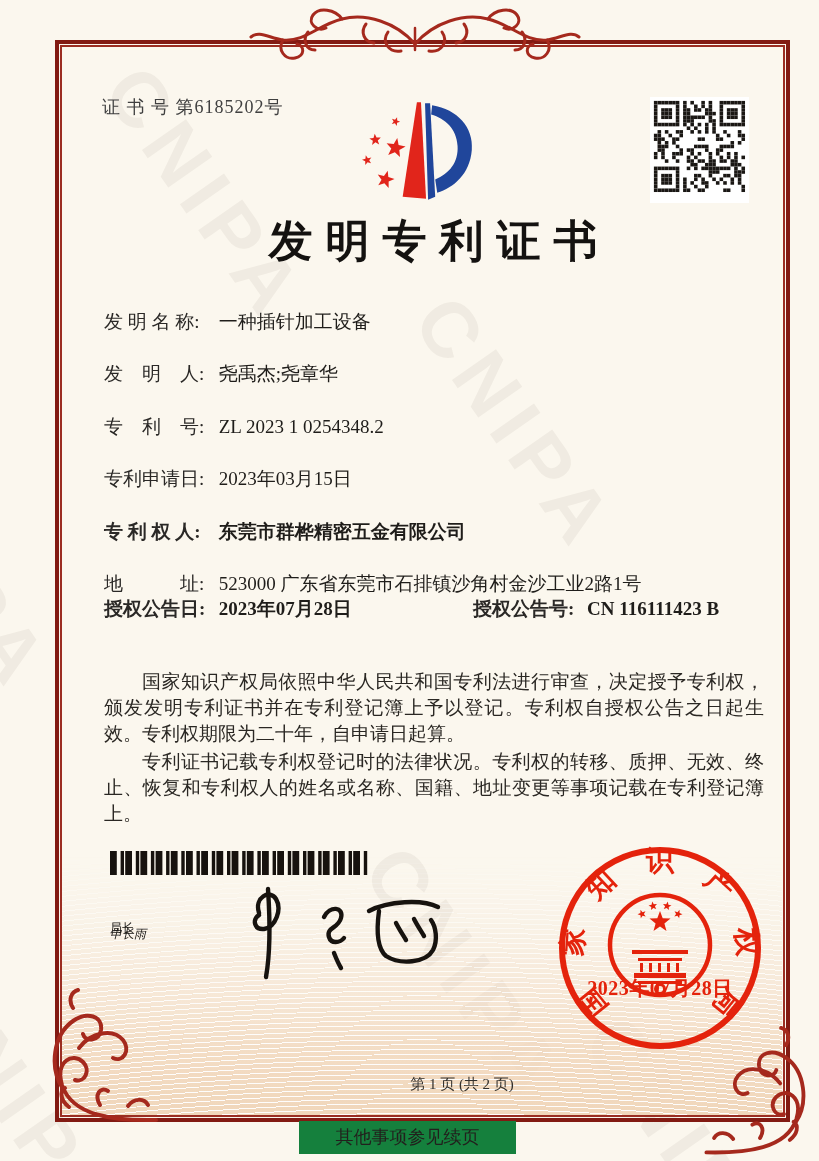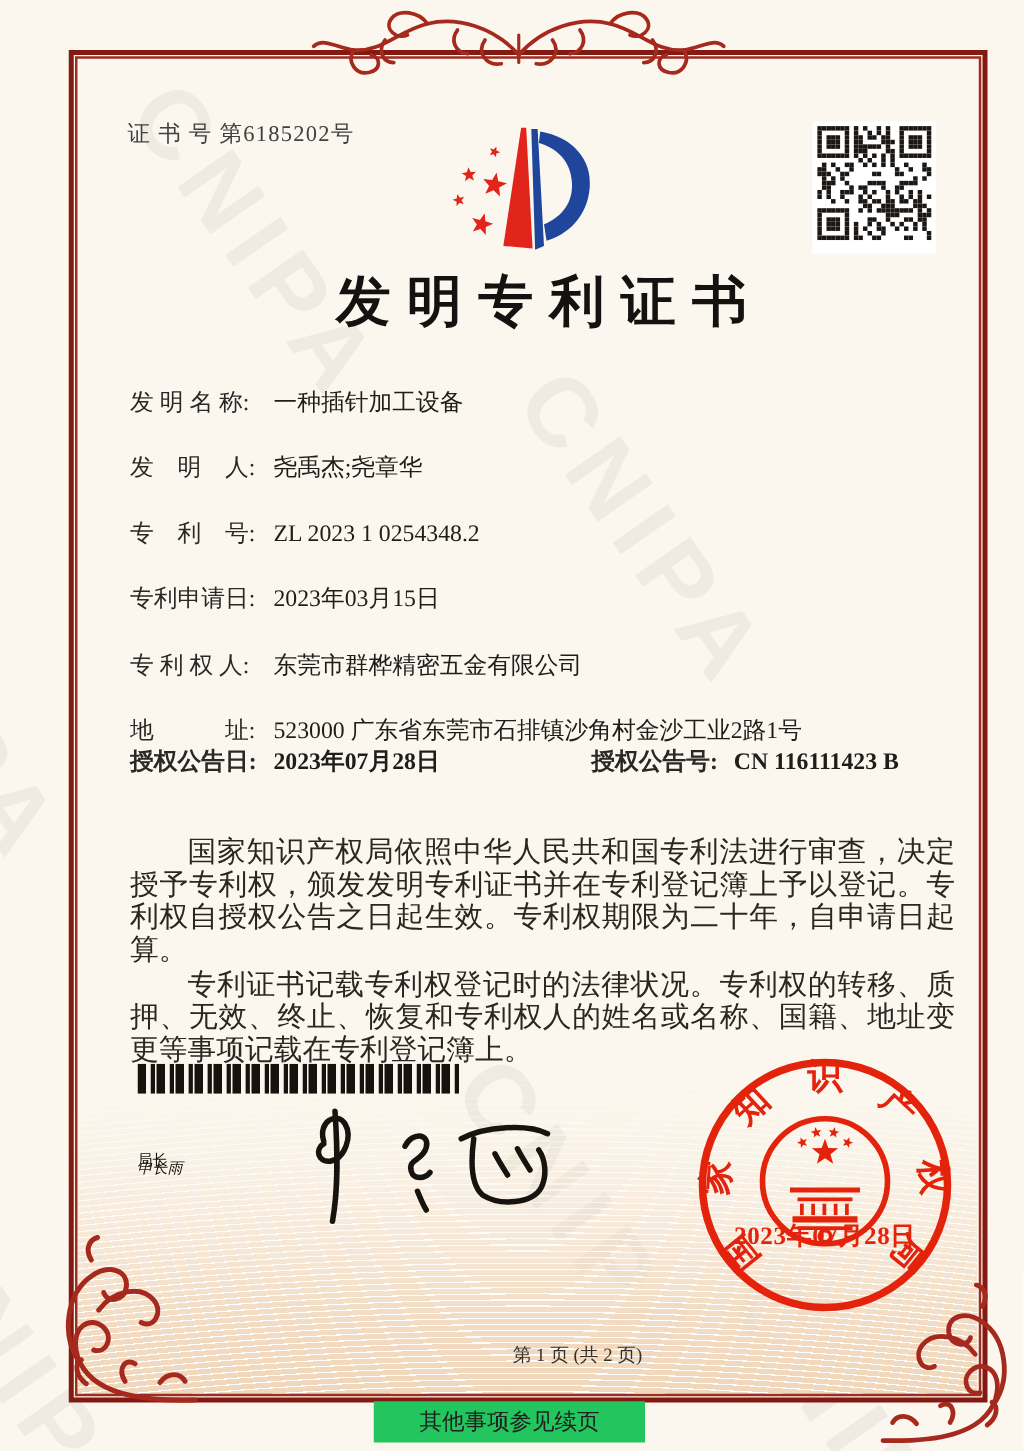--- a/index.html
+++ b/index.html
@@ -56,21 +56,21 @@
   .field-row{
     position:absolute; left:104px; width:672px; z-index:4;
     font-size:19px; color:#1f1d1a; white-space:nowrap;
   }
   .flabel{ display:inline-block; width:110px; color:#2a2826; }
   .fvalue{ color:#1f1d1a; }
   .grant-pair{ position:absolute; left:325px; top:0; }
   .grant-pair .flabel{ width:auto; margin-right:8px;margin-left:44px; }
   .body-text{
     position:absolute; left:104px; top:669px; width:660px; z-index:4;
-    font-size:23px; line-height:26px; text-align:justify; color:#2a2723;
+    font-size:19px; line-height:26px; text-align:justify; color:#2a2723;
   }
   .body-text p{ margin:0 0 2px 0; text-indent:2em; }
   .barcode{ position:absolute; left:110px; top:851px; z-index:4; }
   .signatory{
     position:absolute; left:110px; z-index:4;
     font-family:"Liberation Sans", sans-serif; font-size:12px; color:#14120f;
   }
   .sig-title{ top:920px; } .sig-name{ top:926px;font-style:italic; }
   .signature{ position:absolute; left:226px; top:876px; z-index:4; }
   .seal{ position:absolute; left:556px; top:844px; width:208px; height:208px; z-index:5; }
@@ -79,21 +79,21 @@
     position:absolute; left:9px; top:131px; width:190px; z-index:6;
     text-align:center; font-size:20px; font-weight:bold; color:#e4230c;
     letter-spacing:0.5px;
   }
   .page-info{
     position:absolute; left:55px; top:1075px; width:814px; z-index:4;
     text-align:center; font-size:15px; color:#33302c;
   }
   .continuation{
     position:absolute; left:299px; top:1121px; width:217px; height:33px; z-index:4;
-    background:#22c55e; text-align:center; line-height:33px;
+    background:#15803d; text-align:center; line-height:33px;
     font-size:18px; color:#22201d;
   }
 </style>
 </head>
 <body>
 
 <div class="page">
 
   <span class="wm" style="left:160px; top:50px;">CNIPA</span>
   <span class="wm" style="left:470px; top:280px;">CNIPA</span>
@@ -458,21 +458,21 @@
     <span class="fvalue">尧禹杰;尧章华</span>
   </div>
   <div class="field-row" style="top:414px;">
     <span class="flabel">专　利　号:</span>
     <span class="fvalue">ZL 2023 1 0254348.2</span>
   </div>
   <div class="field-row" style="top:466px;">
     <span class="flabel">专利申请日:</span>
     <span class="fvalue">2023年03月15日</span>
   </div>
-  <div class="field-row" style="top:519px;">
+  <div class="field-row" style="top:519px;font-weight:bold;">
     <span class="flabel">专 利 权 人:</span>
     <span class="fvalue">东莞市群桦精密五金有限公司</span>
   </div>
   <div class="field-row" style="top:571px;">
     <span class="flabel">地　　　址:</span>
     <span class="fvalue">523000 广东省东莞市石排镇沙角村金沙工业2路1号</span>
   </div>
   <div class="field-row" style="top:596px;font-weight:bold;">
     <span class="flabel">授权公告日:</span>
     <span class="fvalue">2023年07月28日</span>

